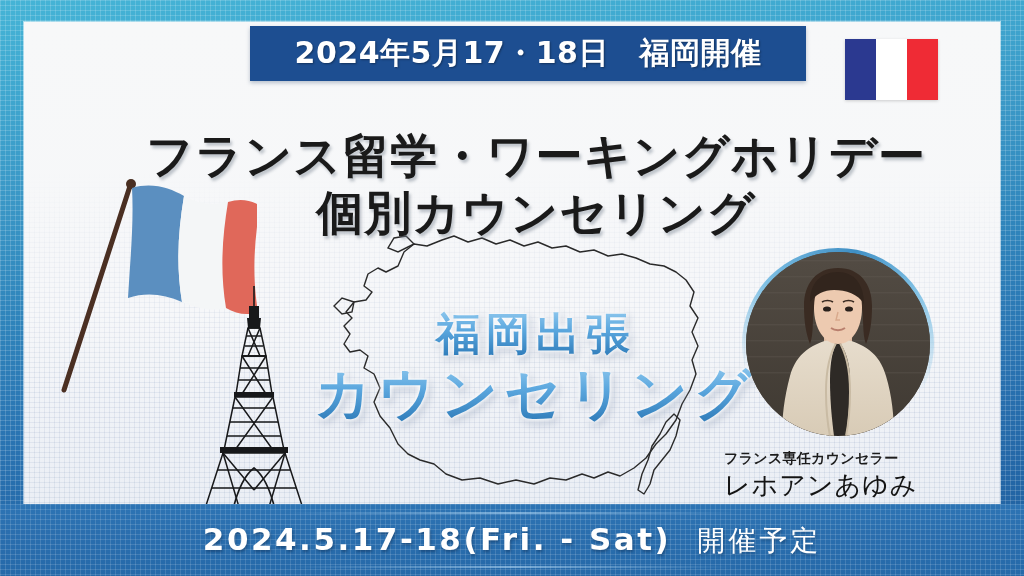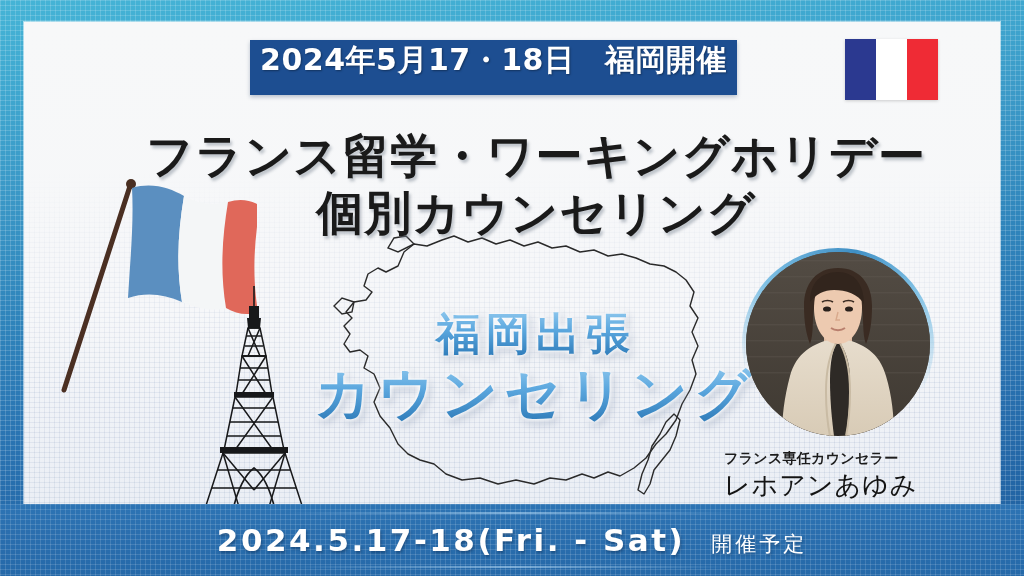--- a/index.html
+++ b/index.html
@@ -63,26 +63,26 @@
     background-size: 5px 5px;
     -webkit-mask-image: linear-gradient(to bottom, rgba(0,0,0,0) 0%, rgba(0,0,0,0) 28%, rgba(0,0,0,.5) 48%, rgba(0,0,0,1) 68%, rgba(0,0,0,1) 100%);
     mask-image: linear-gradient(to bottom, rgba(0,0,0,0) 0%, rgba(0,0,0,0) 28%, rgba(0,0,0,.5) 48%, rgba(0,0,0,1) 68%, rgba(0,0,0,1) 100%);
     pointer-events: none;
   }
 
   
   .date-banner {
     position: absolute;
     left: 226px;
-    top: 18px;
-    width: 487px;
+    top: 4px;
+    width: 556px;
     height: 55px;
     background: #1d4e91;
     display: flex;
-    align-items: flex-start;
+    align-items: center;
     justify-content: center;
     box-shadow: 0 2px 4px rgba(20,50,90,.28);
   }
   .date-banner span {
     color: #ffffff;
     font-size: 30px;
     font-weight: bold;
     letter-spacing: .5px;
     white-space: nowrap;
     text-shadow: 1px 1px 2px rgba(0,0,0,.35);
@@ -276,21 +276,21 @@
   }
   .bottom-bar .bb-date {
     color: #ffffff;
     font-size: 31px;
     font-weight: bold;
     letter-spacing: 2.5px;
     text-shadow: 1px 2px 3px rgba(10,40,75,.45);
   }
   .bottom-bar .bb-note {
     color: #ffffff;
-    font-size: 21px;
+    font-size: 28px;
     font-weight: normal;
     letter-spacing: 3px;
     text-shadow: 1px 2px 3px rgba(10,40,75,.45);
   }
 </style>
 </head>
 <body>
 
 <div id="stage">
 

